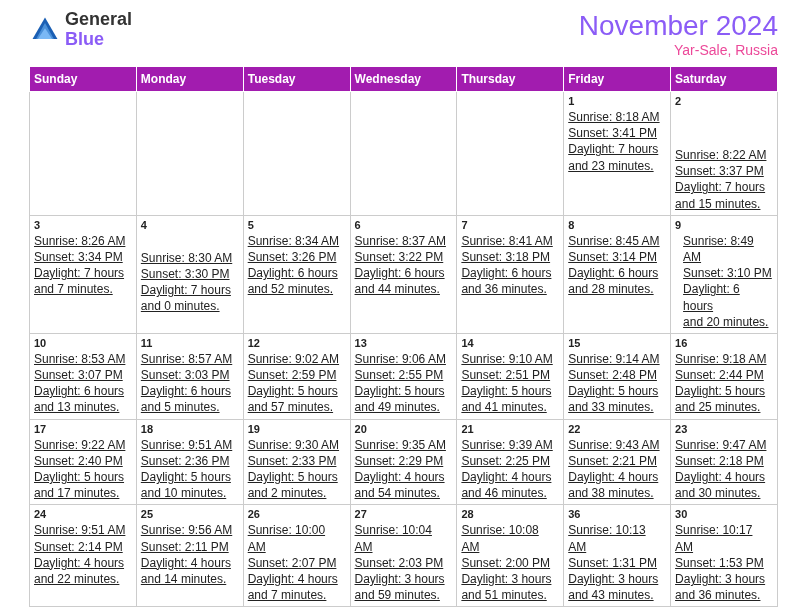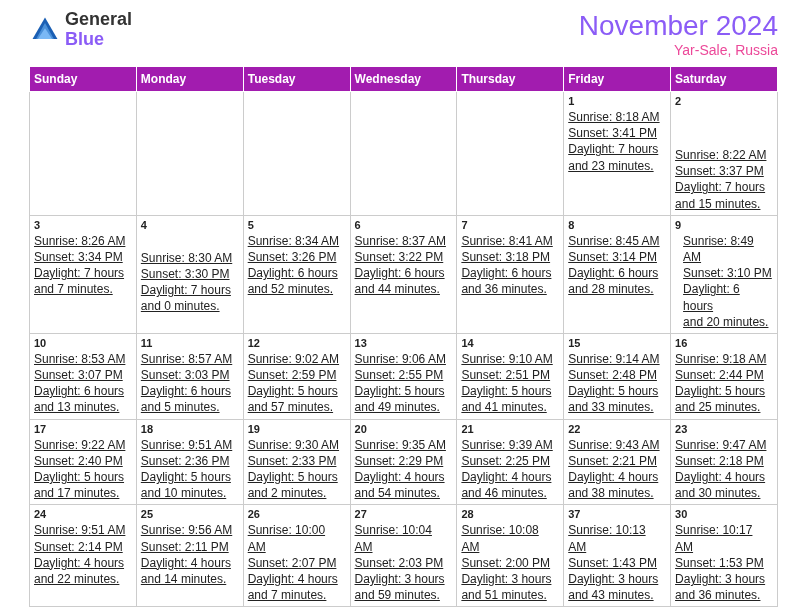--- a/index.html
+++ b/index.html
@@ -327,23 +327,23 @@
 and 59 minutes.</div>
           </td>
           <td>
             <span class="day-num">28</span>
             <div class="day-info" style="white-space: pre-line;">Sunrise: 10:08 AM
 Sunset: 2:00 PM
 Daylight: 3 hours
 and 51 minutes.</div>
           </td>
           <td>
-            <span class="day-num">37</span>
+            <span class="day-num">36</span>
             <div class="day-info" style="white-space: pre-line;">Sunrise: 10:13 AM
-Sunset: 1:43 PM
+Sunset: 1:31 PM
 Daylight: 3 hours
 and 43 minutes.</div>
           </td>
           <td>
             <span class="day-num">30</span>
             <div class="day-info" style="white-space: pre-line;">Sunrise: 10:17 AM
 Sunset: 1:53 PM
 Daylight: 3 hours
 and 36 minutes.</div>
           </td>

